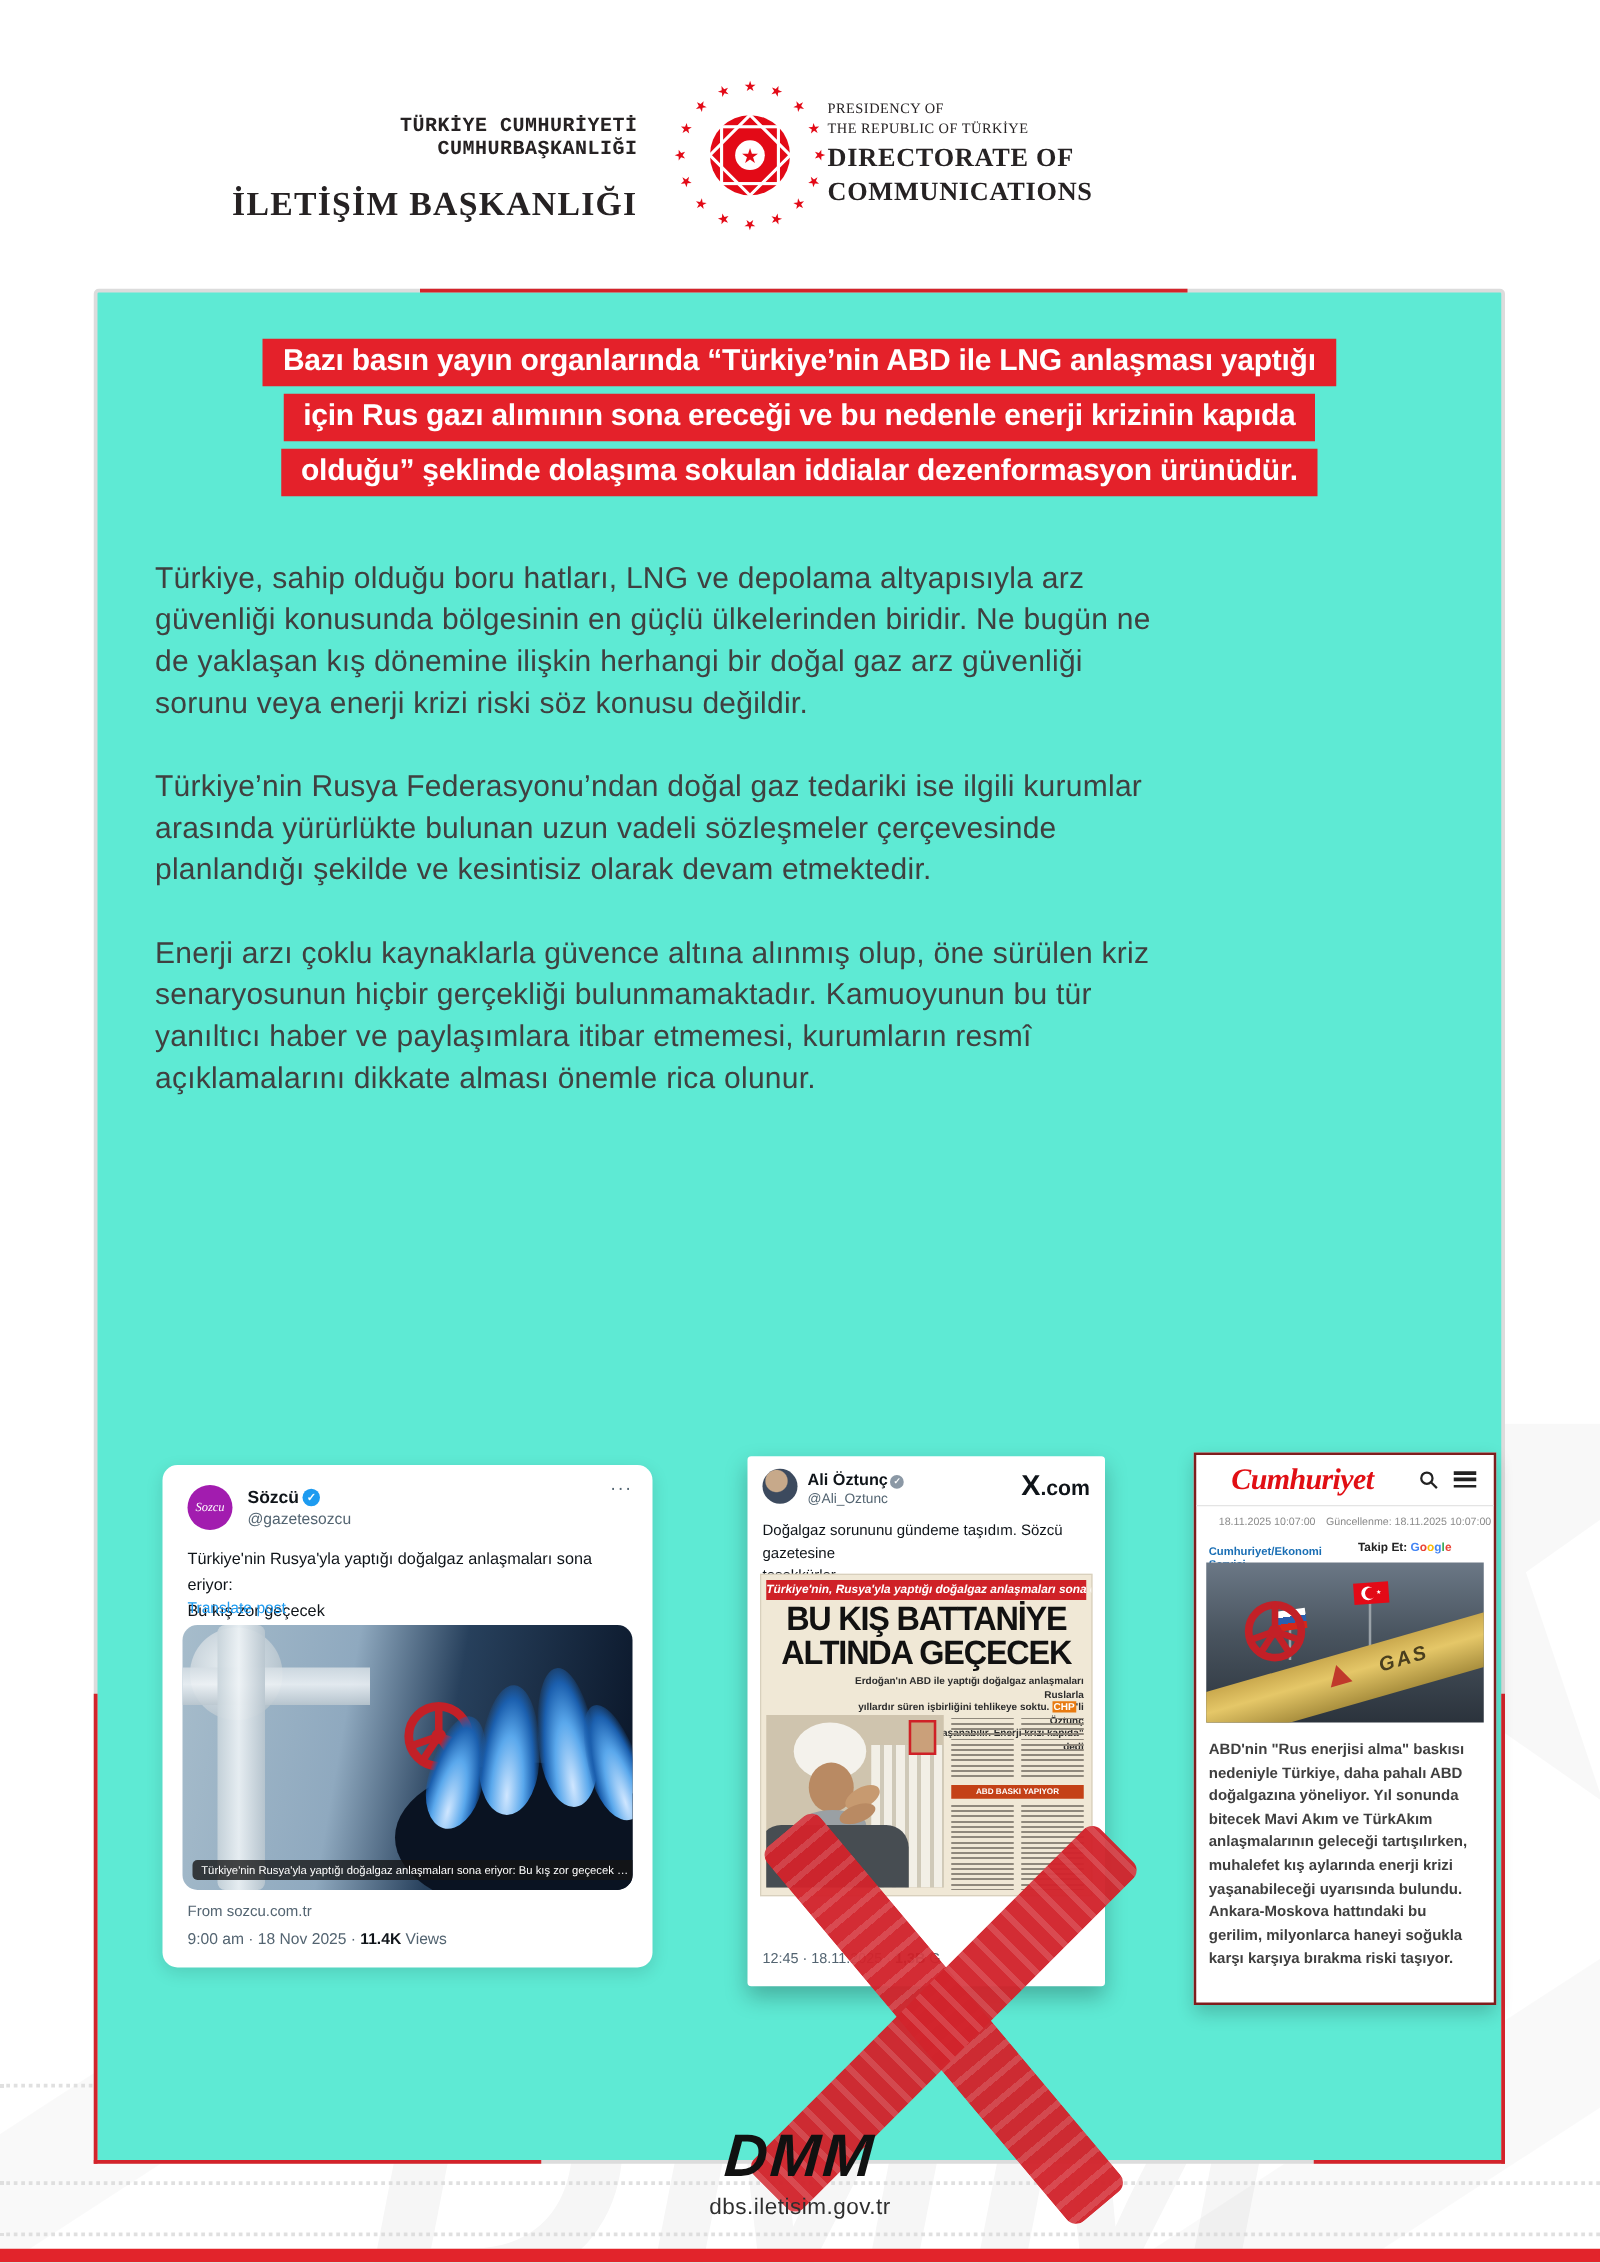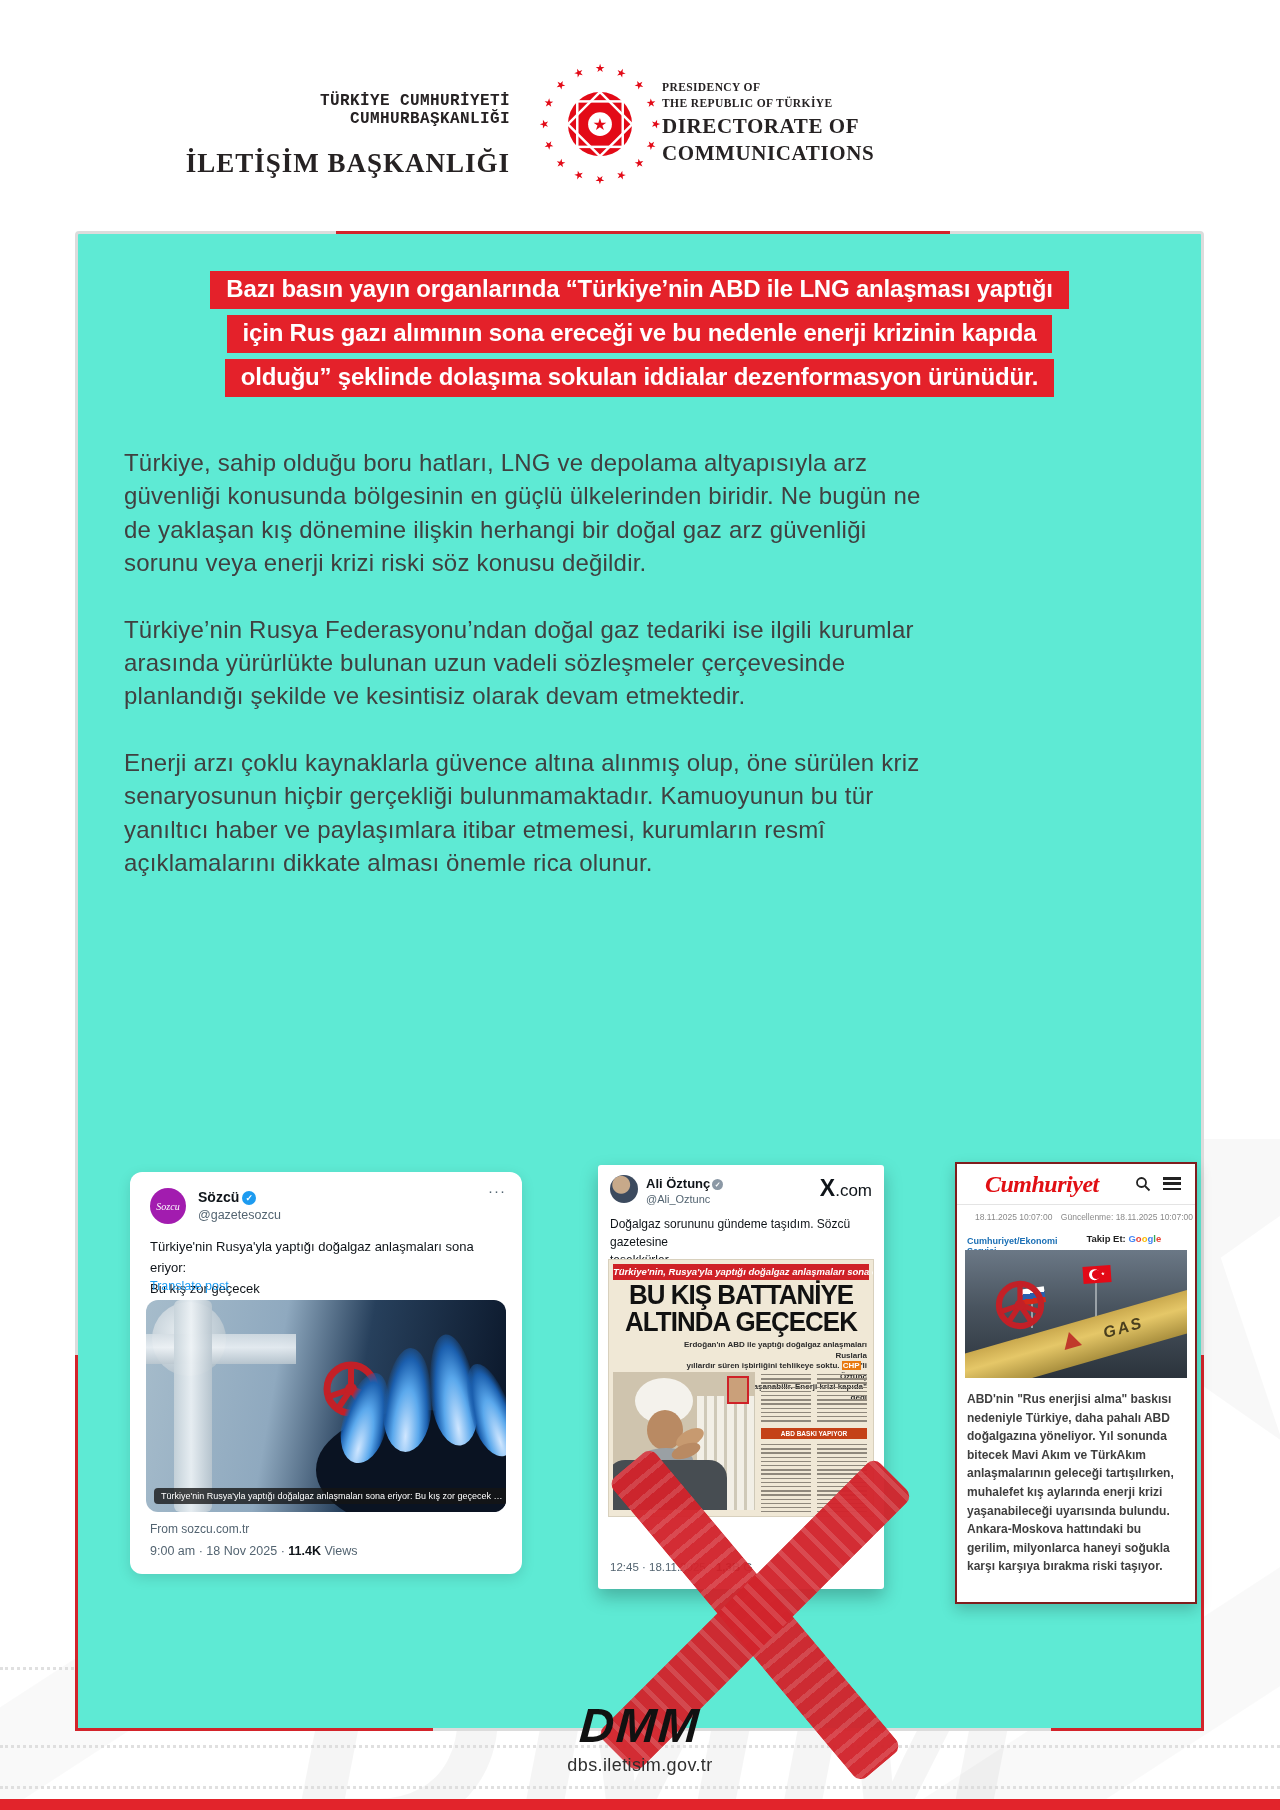--- a/index.html
+++ b/index.html
@@ -15,21 +15,21 @@
   .wm-dmm{font-style:italic;font-weight:900;font-size:300px;color:#000;opacity:.035;letter-spacing:8px;white-space:nowrap;}
   .wm-dots{border-top:3px dotted #d9d9d9;opacity:.8;}
 
   
   .hdr-left{left:150px;top:92px;width:360px;text-align:right;color:#262223;
             font-family:"Liberation Serif",serif;z-index:2;}
   .hdr-left .s1{font-size:16px;font-weight:700;letter-spacing:.4px;font-family:Liberation Mono, monospace;}
   .hdr-left .s2{font-size:27px;font-weight:700;letter-spacing:1px;margin-top:20px;}
   .hdr-right{left:662px;top:80px;width:320px;text-align:left;color:#262223;
              font-family:"Liberation Serif",serif;z-index:2;}
-  .hdr-right .s1{font-size:11.5px;font-weight:700;letter-spacing:.4px;line-height:1.35;}
+  .hdr-right .s1{font-size:11.5px;font-weight:400;letter-spacing:.4px;line-height:1.35;}
   .hdr-right .s2{font-size:21px;font-weight:700;letter-spacing:.6px;line-height:1.1;margin-top:4px;}
   .seal{left:538px;top:54px;width:124px;height:132px;z-index:2;}
 
   
   .card{left:75px;top:231px;width:1123px;height:1494px;background:#5eead4;
         border:3px solid #dcdcdc;border-radius:4px;z-index:1;}
   .red-seg{position:absolute;background:#d3242b;}
   .rs-top{top:-3px;left:258px;width:614px;height:3px;}
   .rs-left{left:-3px;top:1121px;bottom:-3px;width:3px;}
   .rs-right{right:-3px;top:1121px;bottom:-3px;width:3px;}
@@ -78,21 +78,21 @@
   .tw-b{left:598px;top:1165px;width:286px;height:424px;background:#fff;border-radius:3px;
         box-shadow:0 8px 18px rgba(0,0,0,.25);z-index:3;}
   .tw-b .avatar{left:12px;top:10px;width:28px;height:28px;border-radius:50%;
         background:radial-gradient(circle at 40% 35%,#c7a98a 0 34%,#3c4a5e 38%);}
   .tw-b .name{left:48px;top:11px;font-size:13px;font-weight:700;color:#0f1419;}
   .badge-g{display:inline-block;width:11px;height:11px;border-radius:50%;background:#8b98a5;color:#fff;
          font-size:7px;line-height:11px;text-align:center;vertical-align:1px;margin-left:2px;}
   .tw-b .handle{left:48px;top:28px;font-size:11px;color:#536471;}
   .xlogo{right:12px;top:10px;color:#0f1419;}
   .xlogo .x{font-size:23px;font-weight:900;}
-  .xlogo .dom{font-size:17px;font-weight:400;}
+  .xlogo .dom{font-size:17px;font-weight:700;}
   .tw-b .text{left:12px;top:50px;width:264px;font-size:12px;line-height:18px;color:#0f1419;white-space:pre-line;}
   .clip{left:10px;top:94px;width:264px;height:256px;background:#f0e8d6;border:1px solid #d8d0bd;overflow:hidden;}
   .clip-strip{left:4px;top:4px;right:4px;height:16px;background:#cf2127;color:#fff;
               font-size:9.5px;font-weight:800;font-style:italic;text-align:center;line-height:16px;white-space:nowrap;}
   .clip-h{left:0;top:22px;width:100%;text-align:center;color:#111;font-weight:900;font-size:27px;
           line-height:26px;letter-spacing:-1px;transform:scaleX(.96);}
   .clip-sub{right:6px;top:80px;width:190px;text-align:right;font-size:8px;font-weight:700;color:#2c2c2c;line-height:10.5px;}
   .clip-sub .chp{color:#fff;background:#e87a10;padding:0 1px;font-weight:800;}
   .clip-photo{left:4px;top:112px;width:142px;height:138px;background:#cfc4ae;overflow:hidden;}
   .beanie{left:22px;top:6px;width:58px;height:46px;border-radius:50%;background:#f4f2ec;}

